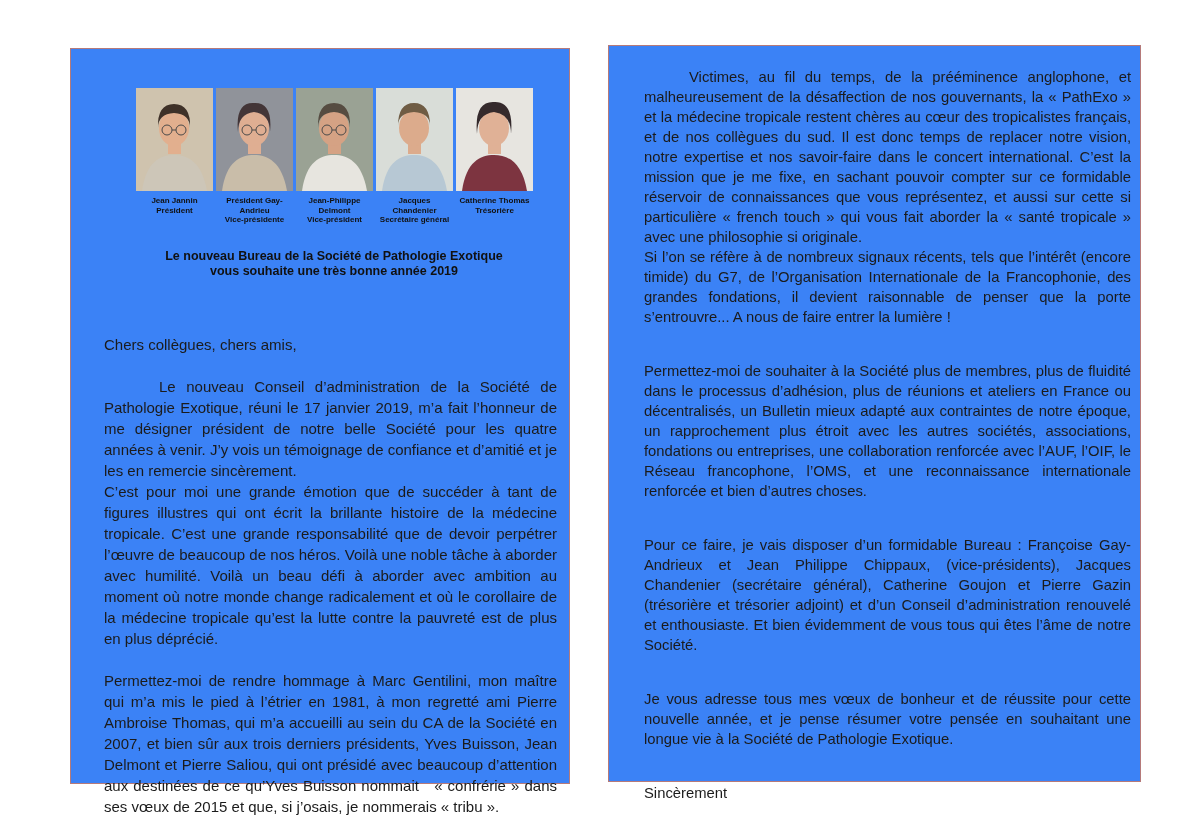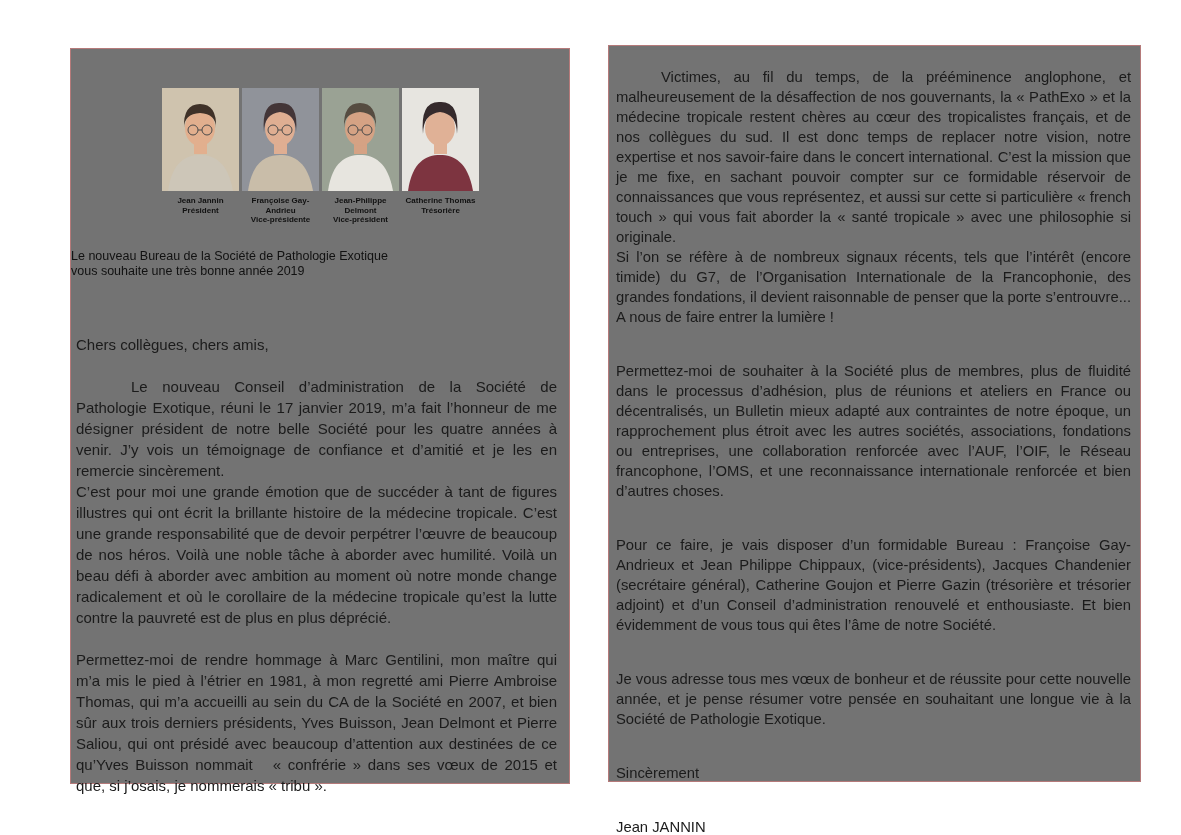--- a/index.html
+++ b/index.html
@@ -2,21 +2,21 @@
 <html><head>
 <meta charset="utf-8">
 <style>
   html,body{margin:0;padding:0;}
   body{
     width:1181px;height:835px;position:relative;background:#ffffff;
     font-family:"Liberation Sans", sans-serif;color:#1b1b1b;
     -webkit-font-smoothing:antialiased;
   }
   .page{
-    position:absolute;background:#737373;border:1px solid #b57a7a;box-sizing:border-box;
+    position:absolute;background:#3b82f6;border:1px solid #b57a7a;box-sizing:border-box;padding-left:28px;
   }
   .page-left{left:70px;top:48px;width:500px;height:736px;}
   .page-right{left:608px;top:45px;width:533px;height:737px;}
 
   
   .photo-strip{margin:39px 3px 0 4px;display:flex;gap:3px;justify-content:center;}
   .member{width:77px;margin:0;padding:0;}
   .member .photo{width:77px;height:103px;overflow:hidden;}
   .member figcaption{margin-top:5px;text-align:center;font-weight:bold;
     font-size:8px;line-height:9.5px;color:#111;}
@@ -25,21 +25,21 @@
   .m0{--bg:#cfc3ae;--hair:#3f3128;--skin:#e2af8e;--shirt:#cdc6b8;}
   .m1{--bg:#90939a;--hair:#433537;--skin:#dfae92;--shirt:#c9bda9;}
   .m2{--bg:#9aa294;--hair:#564c41;--skin:#d5a284;--shirt:#e7e5df;}
   .m3{--bg:#d9ddd8;--hair:#6f5c44;--skin:#dcab8c;--shirt:#b7c8d4;}
   .m4{--bg:#e7e5e0;--hair:#352a2c;--skin:#e0b196;--shirt:#7d3440;}
   .m5{--bg:#8a7658;--hair:#a79e92;--skin:#d3a07e;--shirt:#403f3d;}
   .member svg .glasses{display:none;}
   .member.has-glasses svg .glasses{display:block;}
 
   
-  .card-title{margin-top:24px;font-weight:normal;
+  .card-title{margin-top:24px;text-align:center;font-weight:bold;
     font-size:12.5px;line-height:15px;color:#111;}
 
   
   .letter{margin:55px 12px 0 5px;font-size:15px;line-height:21px;text-align:justify;}
   .letter p{margin:0;}
   .letter p.sp{margin-top:21px;}
   .letter p.ind{text-indent:55px;}
 
   .letter2{padding:21px 9px 0 7px;font-size:14.8px;line-height:20px;text-align:justify;}
   .letter2 p{margin:0;}
@@ -85,21 +85,21 @@
           <ellipse cx="38" cy="40" rx="15" ry="18" fill="var(--skin)"></ellipse>
           <path d="M22,44 Q19,14 38,15 Q57,14 54,44 Q54,26 38,24 Q22,26 22,44 Z" fill="var(--hair)"></path>
           <g class="glasses" stroke="#4a4a4a" stroke-width="1" fill="none">
             <circle cx="31" cy="42" r="5"></circle>
               <circle cx="45" cy="42" r="5"></circle>
               <path d="M36,42 L40,42"></path>
           </g>
         </svg>
       </div>
       <figcaption>
-        <span>Françoise Gay-Andrieu</span>
+        <span>Président Gay-Andrieu</span>
         <span>Vice-présidente</span>
       </figcaption>
     </figure>
 
     <figure class="member m2 has-glasses">
       <div class="photo">
         <svg width="77" height="103" viewBox="0 0 77 103">
           <rect x="0" y="0" width="77" height="103" fill="var(--bg)"></rect>
           <path d="M6,103 C10,74 24,67 38,67 C52,67 66,74 71,103 Z" fill="var(--shirt)"></path>
           <rect x="32" y="50" width="13" height="16" fill="var(--skin)"></rect>
@@ -111,20 +111,35 @@
               <path d="M36,42 L40,42"></path>
           </g>
         </svg>
       </div>
       <figcaption>
         <span>Jean-Philippe Delmont</span>
         <span>Vice-président</span>
       </figcaption>
     </figure>
 
+    <figure class="member m3">
+      <div class="photo">
+        <svg width="77" height="103" viewBox="0 0 77 103">
+          <rect x="0" y="0" width="77" height="103" fill="var(--bg)"></rect>
+          <path d="M6,103 C10,74 24,67 38,67 C52,67 66,74 71,103 Z" fill="var(--shirt)"></path>
+          <rect x="32" y="50" width="13" height="16" fill="var(--skin)"></rect>
+          <ellipse cx="38" cy="40" rx="15" ry="18" fill="var(--skin)"></ellipse>
+          <path d="M22,38 Q22,15 38,15 Q54,15 54,38 Q54,25 38,24 Q22,25 22,38 Z" fill="var(--hair)"></path>
+        </svg>
+      </div>
+      <figcaption>
+        <span>Jacques Chandenier</span>
+        <span>Secrétaire général</span>
+      </figcaption>
+    </figure>
 
     <figure class="member m4">
       <div class="photo">
         <svg width="77" height="103" viewBox="0 0 77 103">
           <rect x="0" y="0" width="77" height="103" fill="var(--bg)"></rect>
           <path d="M6,103 C10,74 24,67 38,67 C52,67 66,74 71,103 Z" fill="var(--shirt)"></path>
           <rect x="32" y="50" width="13" height="16" fill="var(--skin)"></rect>
           <ellipse cx="38" cy="40" rx="15" ry="18" fill="var(--skin)"></ellipse>
           <path d="M21,46 Q18,13 38,14 Q58,13 55,46 Q55,26 38,24 Q21,26 21,46 Z" fill="var(--hair)"></path>
         </svg>

